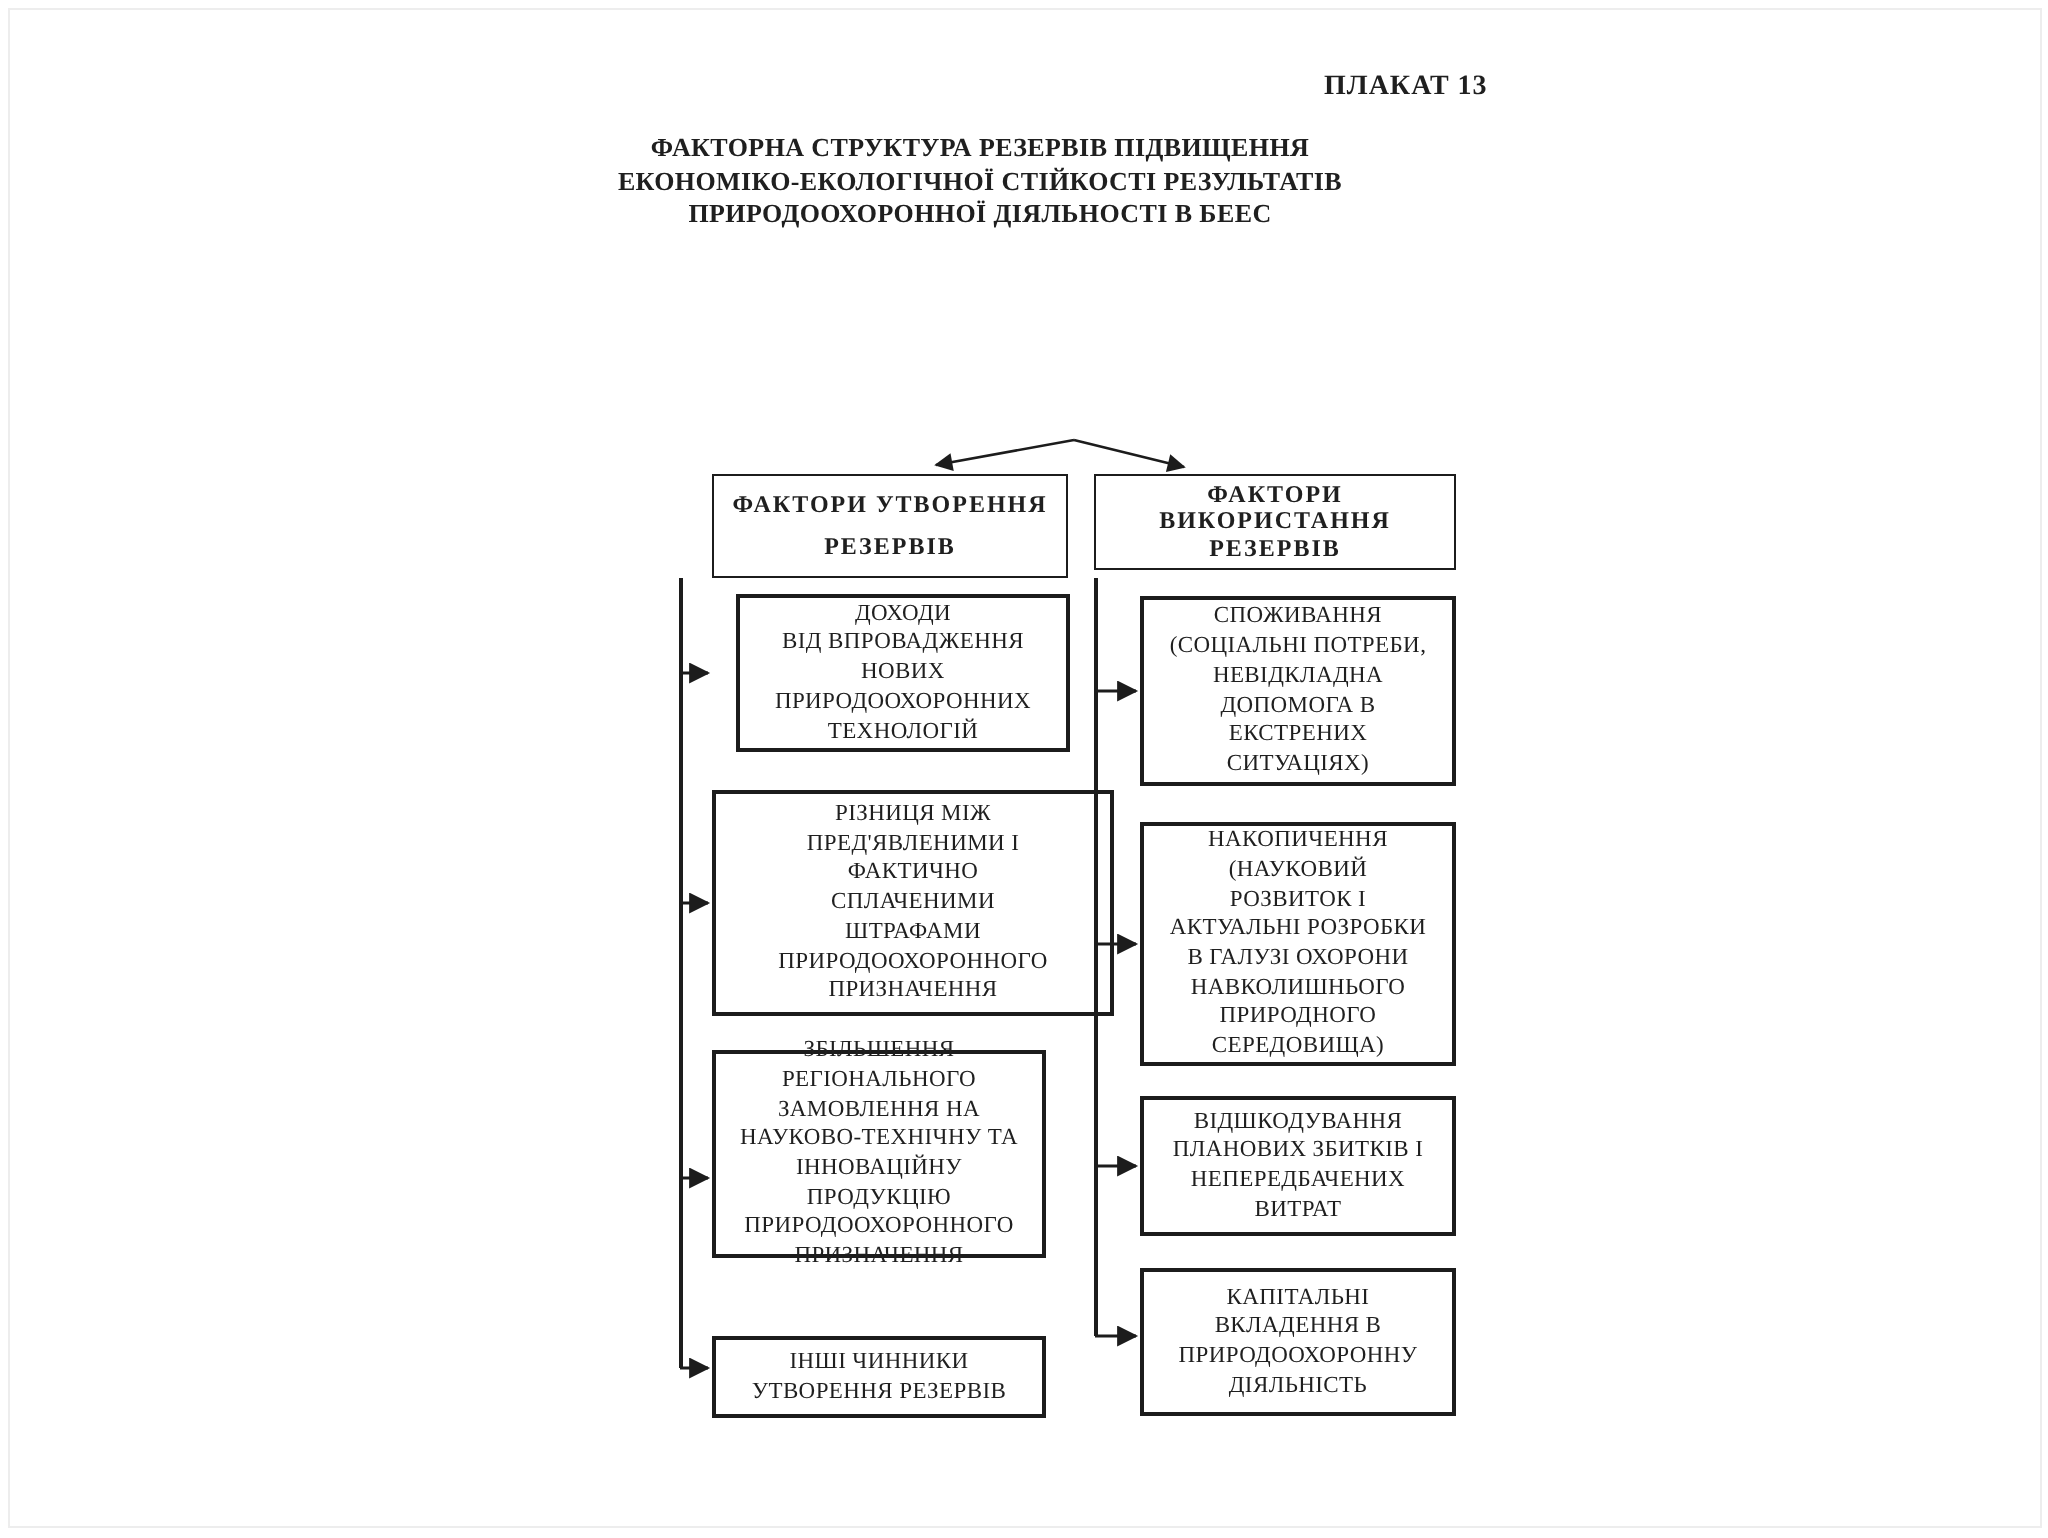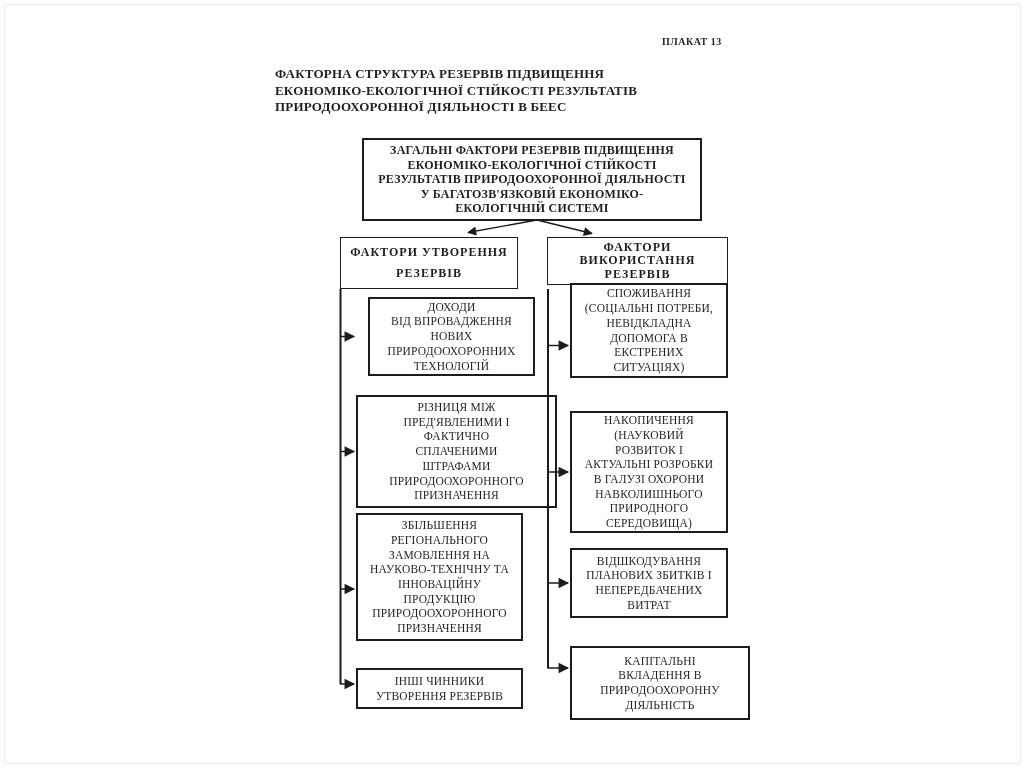--- a/index.html
+++ b/index.html
@@ -20,29 +20,29 @@
     position: absolute;
     left: 4px; top: 4px;
     width: 1015px; height: 758px;
     border: 1px solid #ededed;
     pointer-events: none;
   }
   .plakat {
     position: absolute;
     left: 662px; top: 36px;
     font-weight: bold;
-    font-size: 10px;
+    font-size: 14px;
     letter-spacing: 0.5px;
     white-space: pre-line;
   }
   .main-title {
     position: absolute;
     left: 275px; top: 66px;
     width: 430px;
-    text-align: left;
+    text-align: center;
     font-weight: bold;
     font-size: 13px;
     line-height: 16.5px;
     letter-spacing: 0.2px;
     white-space: pre-line;
   }
   .box {
     position: absolute;
     box-sizing: border-box;
     display: flex;
@@ -60,60 +60,55 @@
     font-size: 12px;
     line-height: 14.6px;
     letter-spacing: 0.2px;
   }
   .hdr {
     border: 1.5px solid #1c1c1c;
     font-weight: bold;
     font-size: 12px;
     letter-spacing: 1px;
   }
-  .hdr-l { left: 340px; top: 237px; width: 178px; height: 52px; line-height: 21px; }
+  .hdr-l { left: 356px; top: 237px; width: 178px; height: 52px; line-height: 21px; }
   .hdr-r { left: 547px; top: 237px; width: 181px; height: 48px; line-height: 13.5px; }
   .item {
     border: 2px solid #1c1c1c;
     font-size: 11.5px;
     line-height: 14.7px;
     letter-spacing: 0.2px;
   }
   .l1 { left: 356px; top: 297px; width: 167px; height: 79px; margin-left: 12px; }
   .l2 { left: 356px; top: 395px; width: 201px; height: 113px; }
-  .l3 { left: 356px; top: 513px; width: 167px; height: 128px; text-align: center; }
+  .l3 { left: 356px; top: 525px; width: 167px; height: 104px; text-align: center; }
   .l4 { left: 356px; top: 668px; width: 167px; height: 41px; }
-  .r1 { left: 570px; top: 283px; width: 158px; height: 95px; }
+  .r1 { left: 570px; top: 298px; width: 158px; height: 95px; }
   .r2 { left: 570px; top: 411px; width: 158px; height: 122px; }
   .r3 { left: 570px; top: 548px; width: 158px; height: 70px; }
-  .r4 { left: 570px; top: 634px; width: 180px; height: 74px; margin-top: 12px; }
+  .r4 { left: 570px; top: 634px; width: 158px; height: 74px; }
   svg.connectors {
     position: absolute;
     left: 0; top: 0;
     width: 1024px; height: 769px;
     pointer-events: none;
   }
 </style>
 </head>
 <body>
 
 <div class="slide">
   <div class="frame"></div>
 
   <div class="plakat">ПЛАКАТ 13</div>
 
   <div class="main-title">ФАКТОРНА СТРУКТУРА РЕЗЕРВІВ ПІДВИЩЕННЯ
 ЕКОНОМІКО-ЕКОЛОГІЧНОЇ СТІЙКОСТІ РЕЗУЛЬТАТІВ
 ПРИРОДООХОРОННОЇ ДІЯЛЬНОСТІ В БЕЕС</div>
 
-  <div class="box root">ЗАГАЛЬНІ ФАКТОРИ РЕЗЕРВІВ ПІДВИЩЕННЯ
-ЕКОНОМІКО-ЕКОЛОГІЧНОЇ СТІЙКОСТІ
-РЕЗУЛЬТАТІВ ПРИРОДООХОРОННОЇ ДІЯЛЬНОСТІ
-У БАГАТОЗВ'ЯЗКОВІЙ ЕКОНОМІКО-
-ЕКОЛОГІЧНІЙ СИСТЕМІ</div>
 
   <div class="box hdr hdr-l">ФАКТОРИ УТВОРЕННЯ
 РЕЗЕРВІВ</div>
   <div class="box hdr hdr-r">ФАКТОРИ
 ВИКОРИСТАННЯ
 РЕЗЕРВІВ</div>
 
   <div class="box item l1">ДОХОДИ
 ВІД ВПРОВАДЖЕННЯ
 НОВИХ

